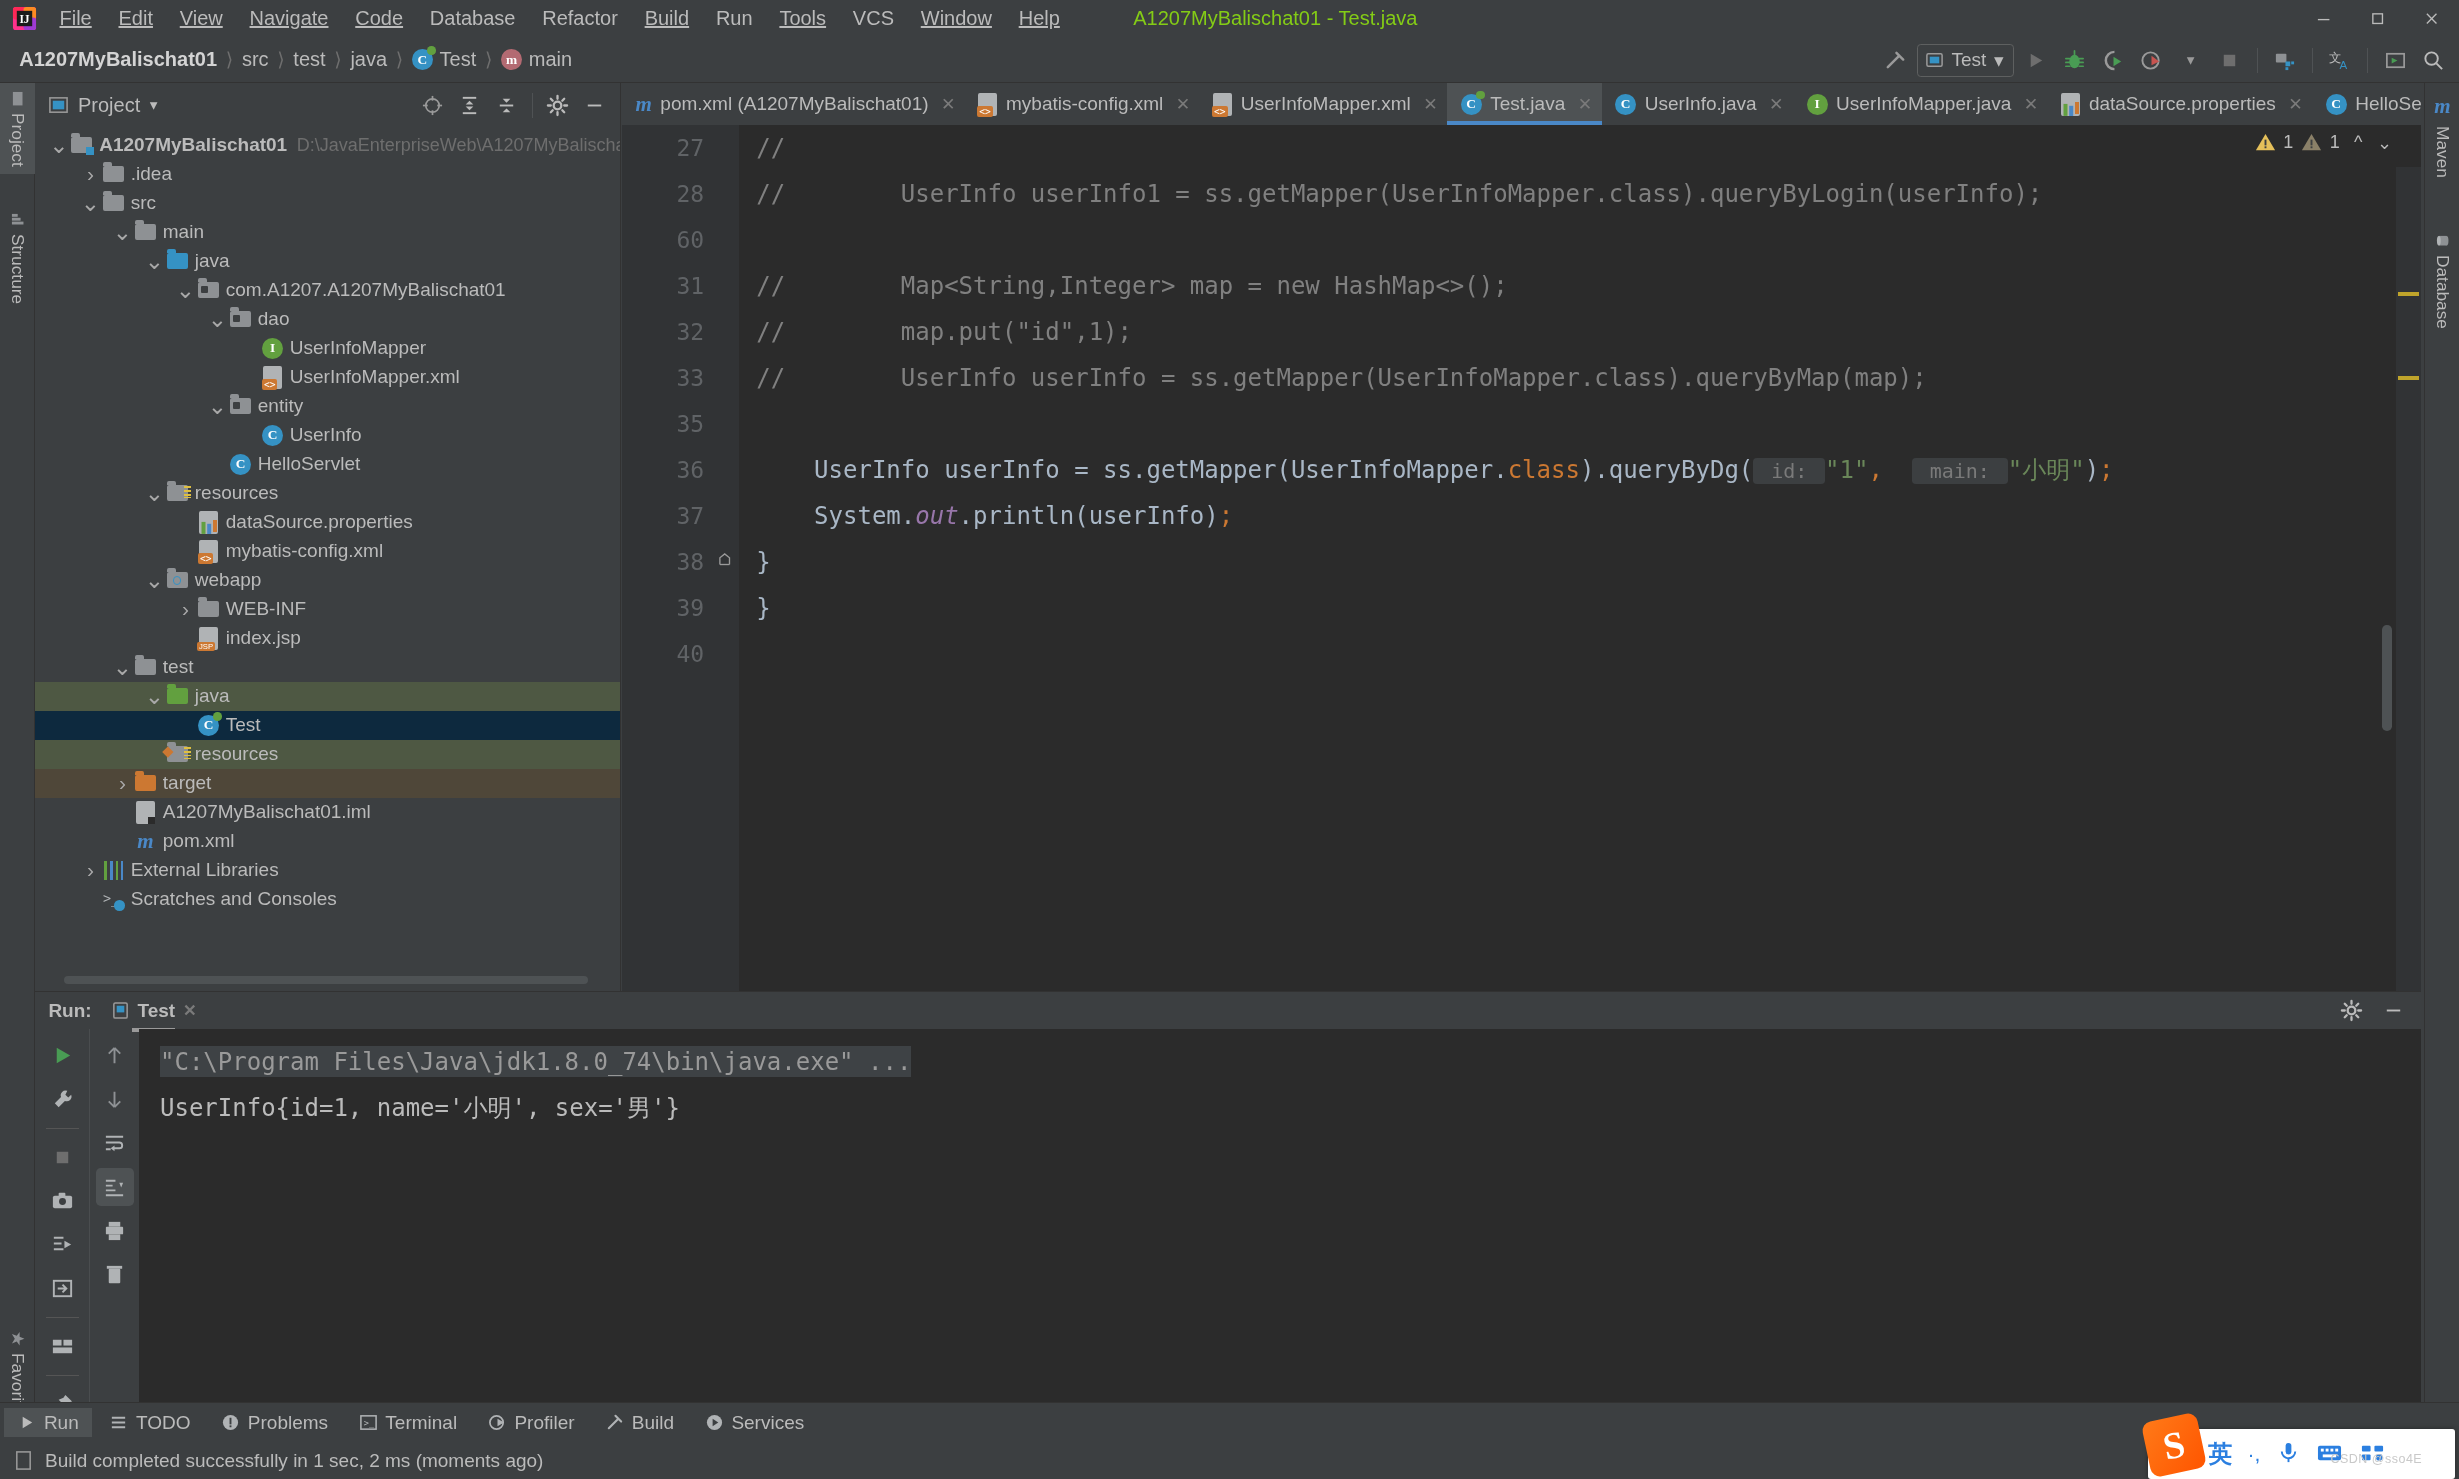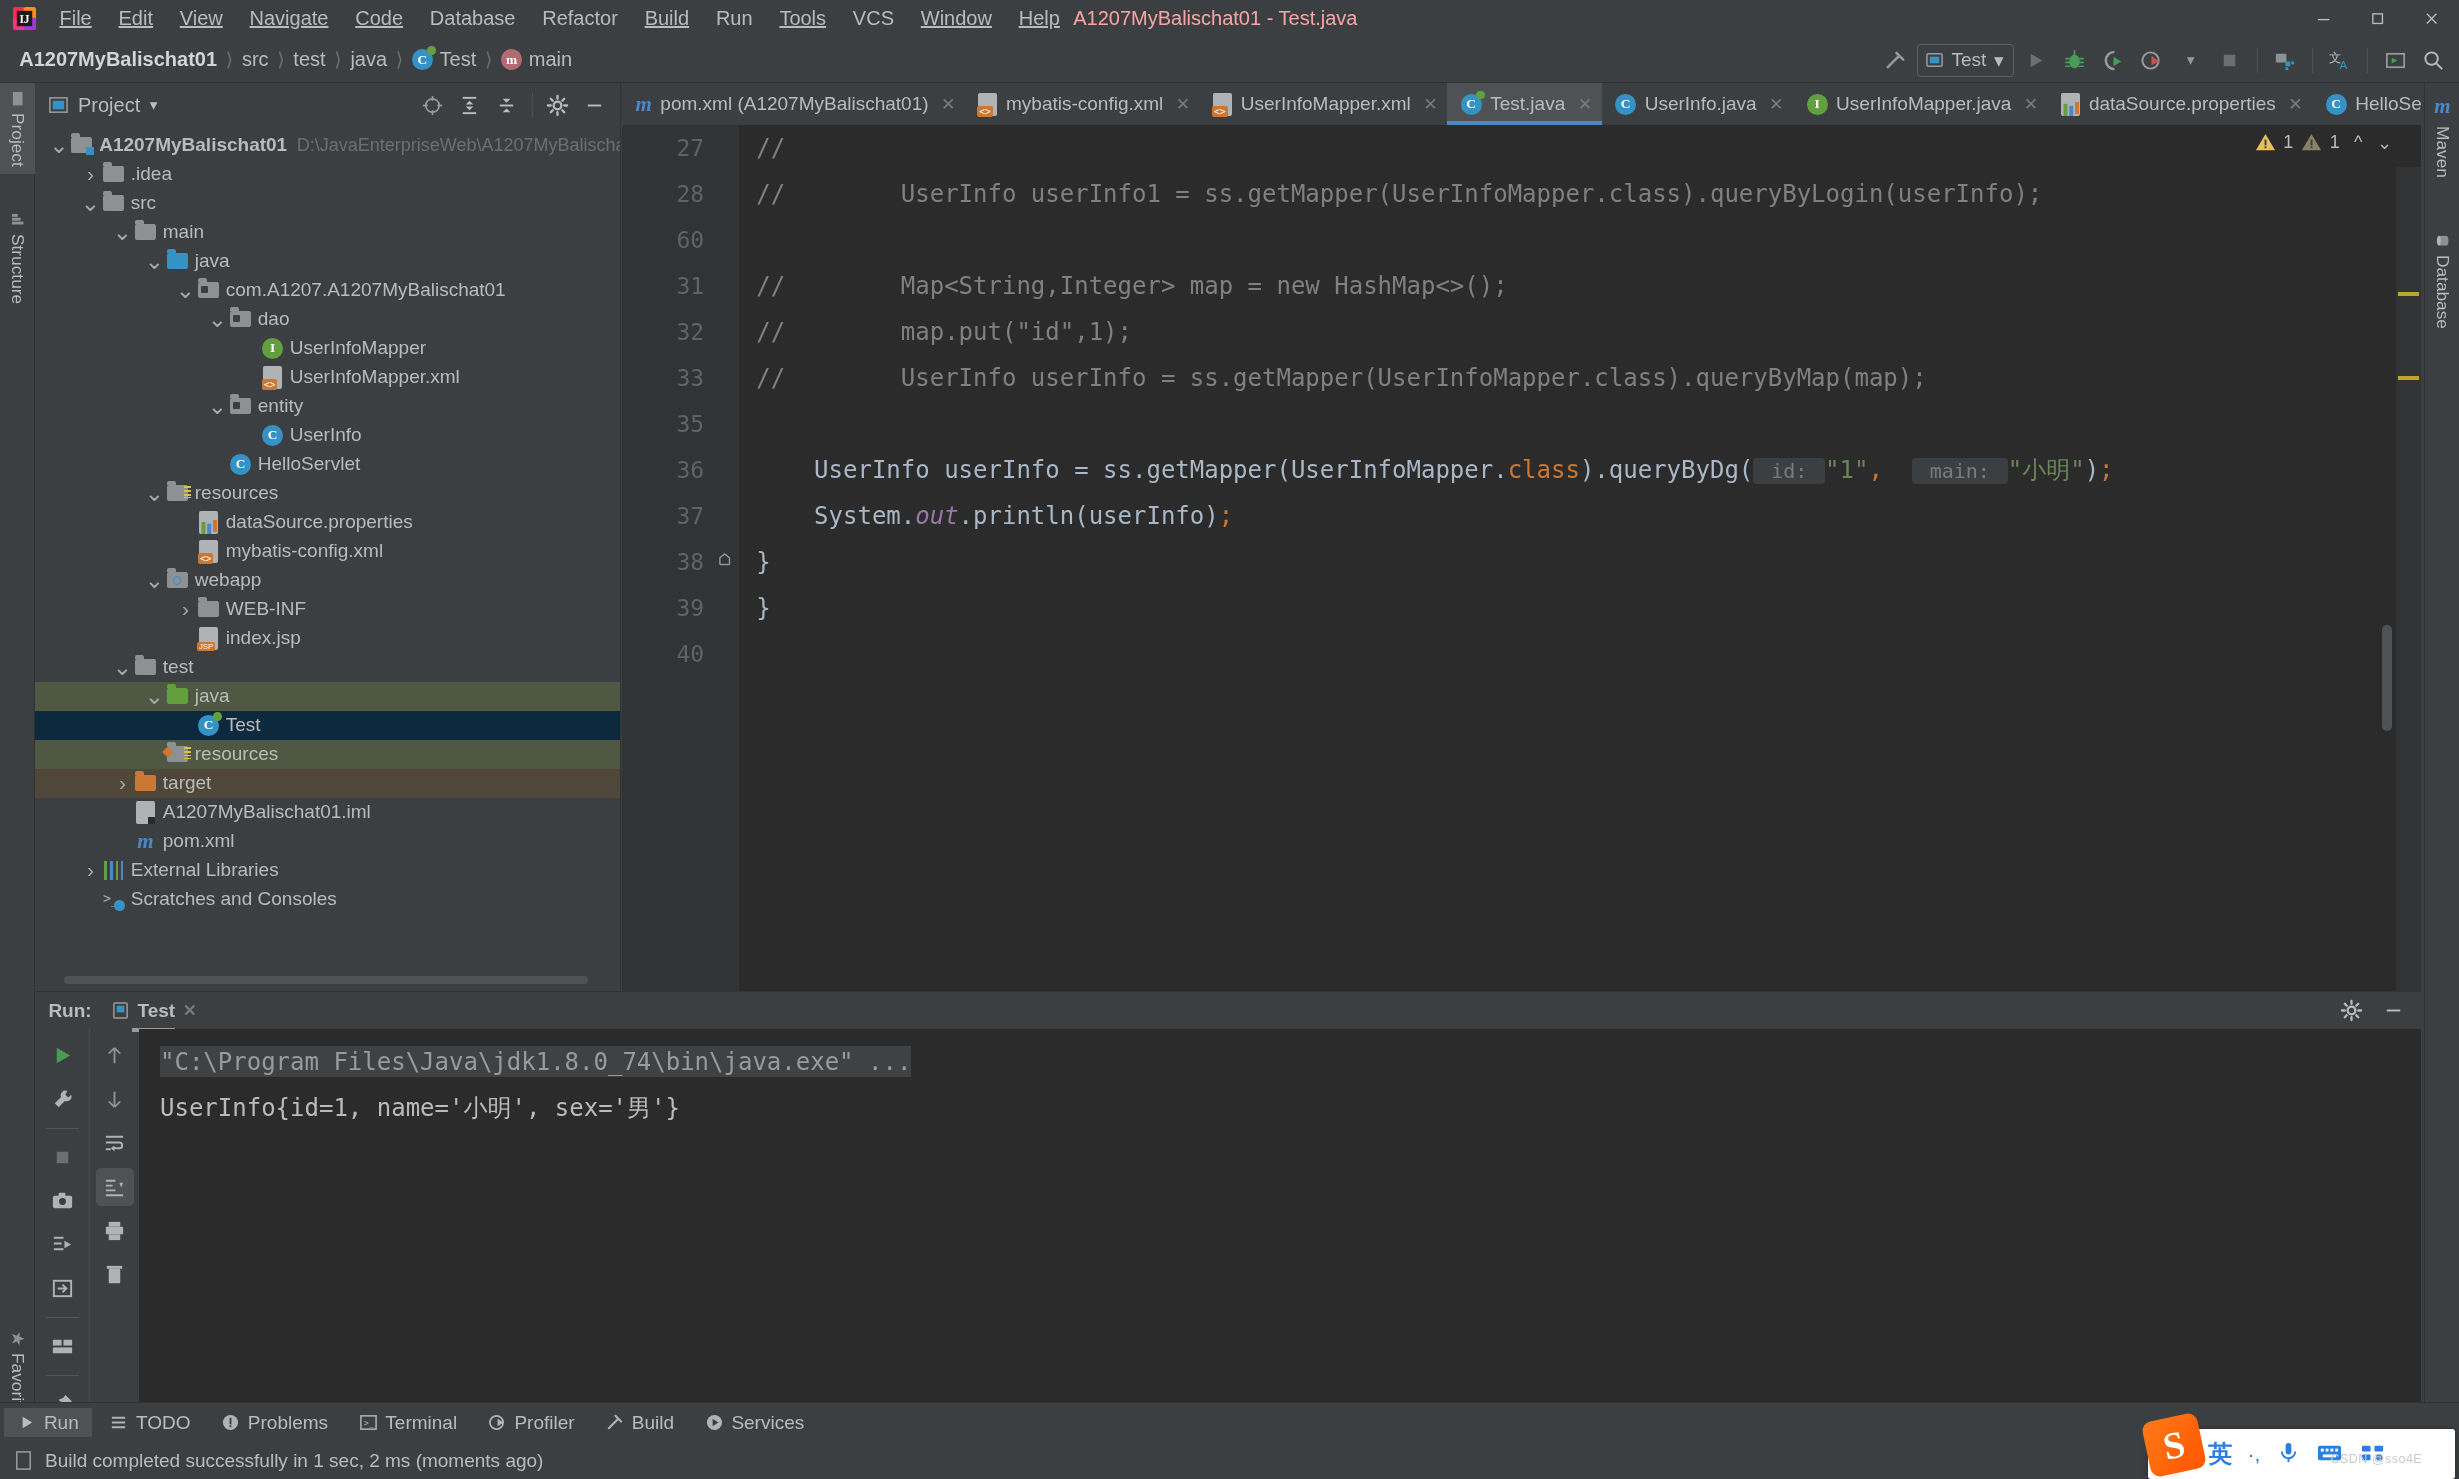--- a/index.html
+++ b/index.html
@@ -17,21 +17,21 @@
     position: absolute; left: 0; top: 0; width: 2459px; height: 37px;
     background: #3c3f41; display: flex; align-items: center;
   }
   .ij-logo { width: 25px; height: 25px; margin-left: 11.5px; margin-right: 9.6px; position: relative; }
   .menu-row { display: flex; align-items: center; gap: 0px; }
   .menu-item {
     color: #bbbbbb; font-size: 20px; padding: 1.9px 13.4px; line-height: 25px; white-space: nowrap;
   }
   .menu-item u { text-decoration: underline; }
   .win-title {
-    color: #fca5a5; font-size: 20px; white-space: nowrap;
+    color: #84cc16; font-size: 20px; margin-left: 60px; white-space: nowrap;
   }
   .win-controls { position: absolute; right: 0; top: 0; height: 37px; display: flex; align-items: center; }
   .win-btn { width: 54px; height: 37px; display: flex; align-items: center; justify-content: center; color: #bbbbbb; font-size: 17.3px; }
 
   
   .navbar {
     position: absolute; left: 0; top: 37px; width: 2459px; height: 46px;
     background: #3c3f41; display: flex; align-items: center;
     border-bottom: 1px solid #323232;
   }

